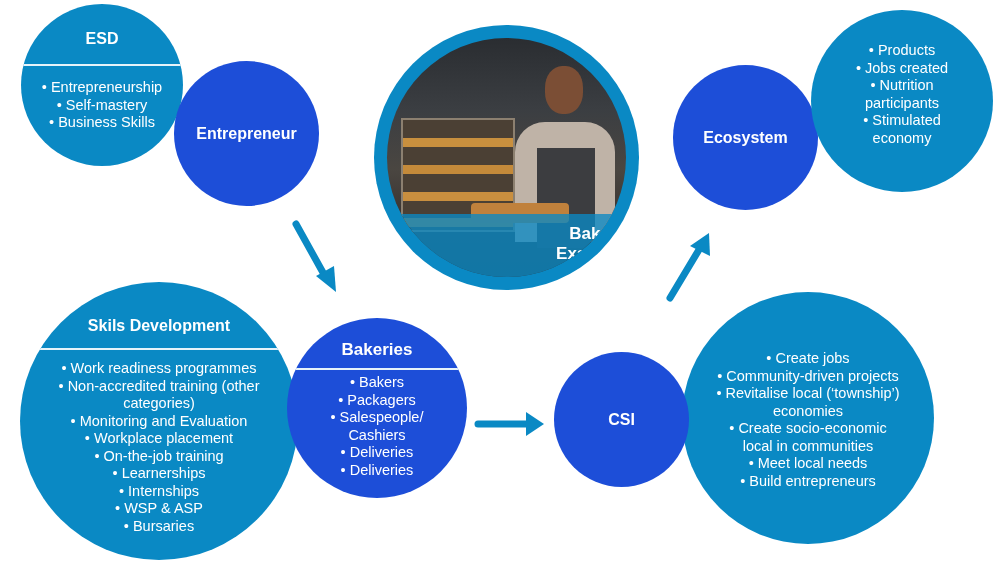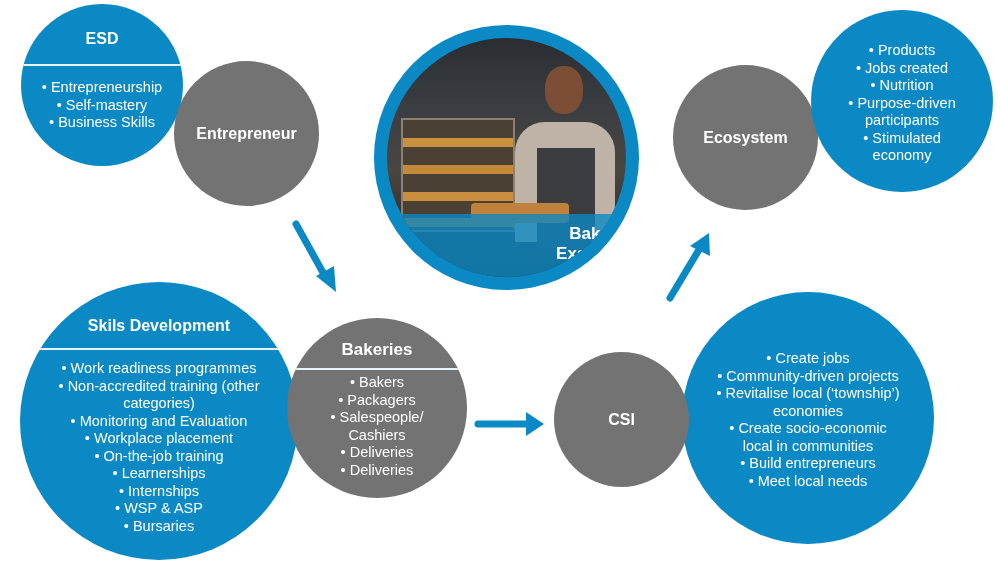--- a/index.html
+++ b/index.html
@@ -1,20 +1,20 @@
 <!DOCTYPE html>
 <html><head>
 <meta charset="utf-8">
 <style>
   html, body { margin:0; padding:0; }
   body { width:1000px; height:562px; background:#ffffff; position:relative; overflow:hidden;
          font-family:"Liberation Sans", "DejaVu Sans", sans-serif; color:#fff; }
   .circle { position:absolute; border-radius:50%; overflow:hidden; box-sizing:border-box; }
   .light { background:#0a89c4; }
-  .dark { background:#737373; }
+  .dark { background:#1d4ed8; }
   .title { position:absolute; left:0; right:0; text-align:center; font-weight:bold; }
   .rule { position:absolute; left:0; right:0; height:2px; background:#e6f3fa; }
   .list { position:absolute; left:0; right:0; text-align:center; font-size:14.5px; line-height:17.5px; }
   .list div { white-space:nowrap; }
   .center-label { position:absolute; left:0; right:0; top:50%; transform:translateY(-50%);
                   text-align:center; font-weight:bold; font-size:16px; }
   svg.arrows { position:absolute; left:0; top:0; }
 </style>
 </head>
 <body>
@@ -73,21 +73,20 @@
 
 <div class="circle dark" style="left:673px; top:65px; width:145px; height:145px;">
   <div class="center-label">Ecosystem</div>
 </div>
 
 <div class="circle light" style="left:811px; top:10px; width:182px; height:182px;">
   <div class="list" style="top:32px;">
     <div>• Products</div>
     <div>• Jobs created</div>
     <div>• Nutrition</div>
-    <div>• Purpose-driven</div>
     <div>participants</div>
     <div>• Stimulated</div>
     <div>economy</div>
   </div>
 </div>
 
 <div class="circle light" style="left:20px; top:282px; width:278px; height:278px;">
   <div class="title" style="top:35px; font-size:16px;">Skils Development</div>
   <div class="rule" style="top:66px;"></div>
   <div class="list" style="top:78px;">
@@ -118,20 +117,20 @@
 </div>
 
 <div class="circle light" style="left:682px; top:292px; width:252px; height:252px;">
   <div class="list" style="top:58px;">
     <div>• Create jobs</div>
     <div>• Community-driven projects</div>
     <div>• Revitalise local (‘township’)</div>
     <div>economies</div>
     <div>• Create socio-economic</div>
     <div>local in communities</div>
+    <div>• Meet local needs</div>
     <div>• Build entrepreneurs</div>
-    <div>• Meet local needs</div>
   </div>
 </div>
 
 <div class="circle dark" style="left:554px; top:352px; width:135px; height:135px;">
   <div class="center-label">CSI</div>
 </div>
 
 </body></html>

